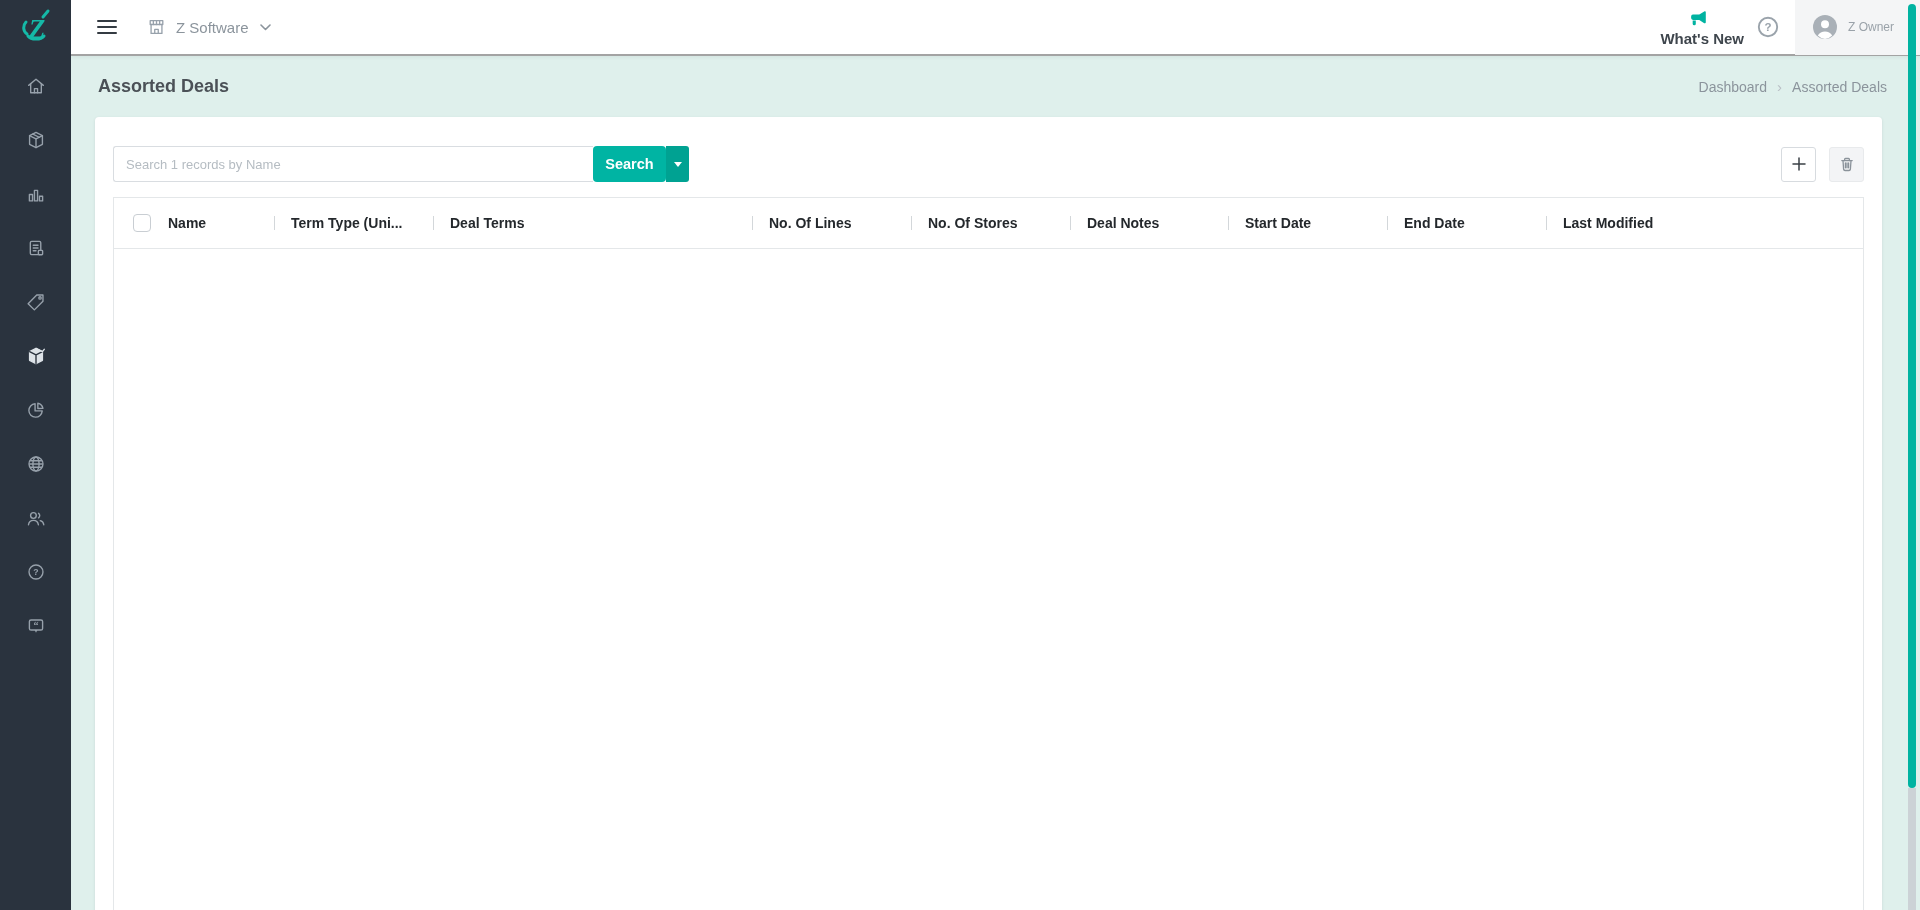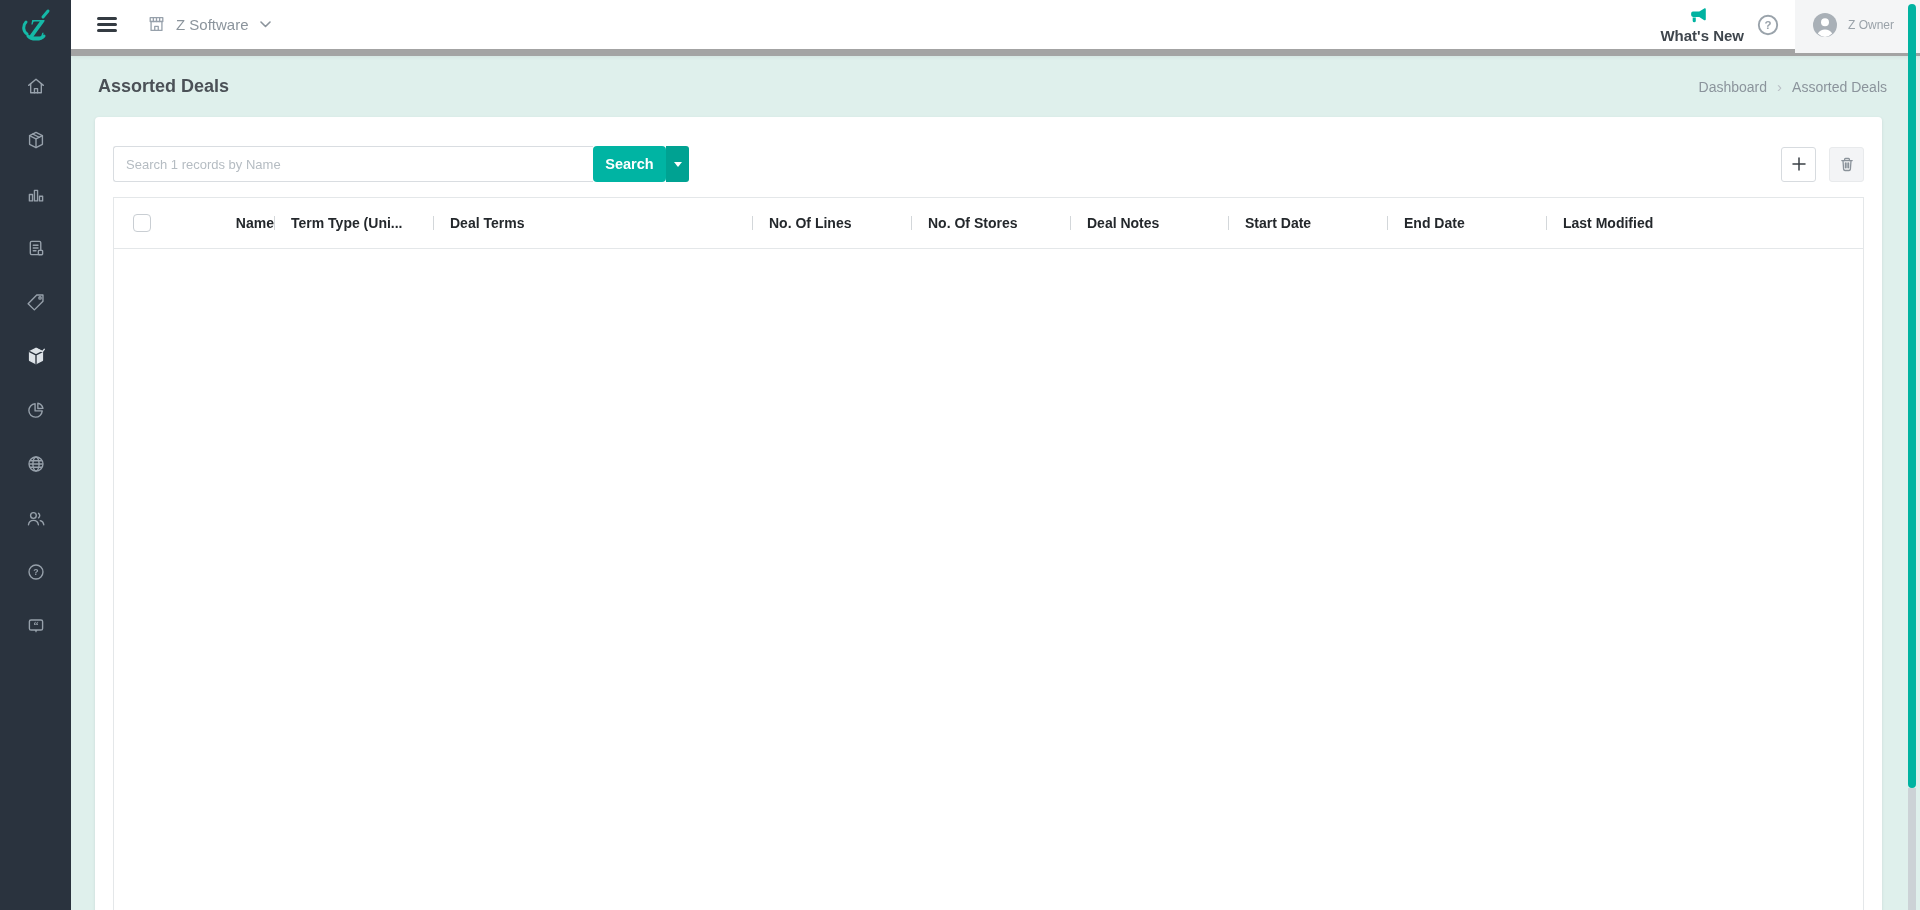--- a/index.html
+++ b/index.html
@@ -8,21 +8,21 @@
 
   
   .sidebar{position:absolute;left:0;top:0;width:71px;height:910px;background:#2a333e;z-index:5;}
   .logo-block{height:56px;display:flex;align-items:center;justify-content:center;}
   .side-nav{display:flex;flex-direction:column;align-items:center;padding-top:3px;}
   .nav-item{width:71px;height:54px;display:flex;align-items:center;justify-content:center;cursor:pointer;}
   .nav-item svg{display:block;}
 
   
   .topbar{position:absolute;left:71px;top:0;right:0;height:56px;background:#ffffff;
-          border-bottom:7px solid #a3a3a3;box-shadow:0 1px 4px rgba(40,50,60,.07);
+          border-bottom:2px solid #a3a3a3;box-shadow:0 1px 4px rgba(40,50,60,.07);
           display:flex;align-items:center;z-index:4;box-sizing:border-box;}
   .hamburger{margin-left:26px;width:20px;cursor:pointer;}
   .hamburger span{display:block;height:2.6px;background:#343b42;border-radius:2px;margin:3.6px 0;}
   .store-switcher{display:flex;align-items:center;margin-left:29px;cursor:pointer;}
   .store-switcher .label{margin-left:9px;font-size:15px;color:#8b949c;}
   .store-switcher .caret{margin-left:11px;display:flex;}
   .tb-spacer{flex:1;}
   .whats-new{display:flex;align-items:center;cursor:pointer;flex-direction:column;}
   .whats-new .label{margin-left:8px;font-size:15px;font-weight:600;color:#3f464d;}
   .help-btn{margin-left:12px;display:flex;cursor:pointer;}
@@ -56,21 +56,21 @@
   .icon-btn{width:35px;height:35px;border-radius:3px;display:flex;align-items:center;justify-content:center;cursor:pointer;box-sizing:border-box;}
   .add-btn{background:#ffffff;border:1px solid #d7dbdf;}
   .del-btn{background:#f3f4f6;border:1px solid #e8eaec;margin-left:13px;}
 
   
   .grid{margin-top:15px;border:1px solid #e4e7e9;height:740px;box-sizing:border-box;background:#fff;}
   .grid-header{display:flex;height:50px;border-bottom:1px solid #e4e7e9;align-items:stretch;}
   .gcol{position:relative;display:flex;align-items:center;box-sizing:border-box;padding-left:17px;
         font-size:14px;font-weight:bold;color:#24282c;cursor:pointer;white-space:nowrap;overflow:hidden;}
   .gcol + .gcol::before{content:"";position:absolute;left:0;top:18px;height:14px;width:1px;background:#d3d7da;}
-  .gcol-first{padding-left:19px;justify-content:space-between;}
+  .gcol-first{padding-left:19px;}
   .checkbox{width:16px;height:16px;border:1px solid #c9ced3;border-radius:4px;background:#fff;
         margin-right:17px;flex:none;cursor:pointer;}
   .grid-body{height:689px;background:#fff;}
 
   
   .sb-track-low{position:absolute;right:4px;top:788px;width:8px;height:122px;background:#ccd2d6;z-index:9;}
   .sb-thumb{position:absolute;right:4px;top:4px;width:8px;height:784px;background:#00b3a1;border-radius:4px;z-index:10;cursor:pointer;}
 </style>
 </head>
 <body>

